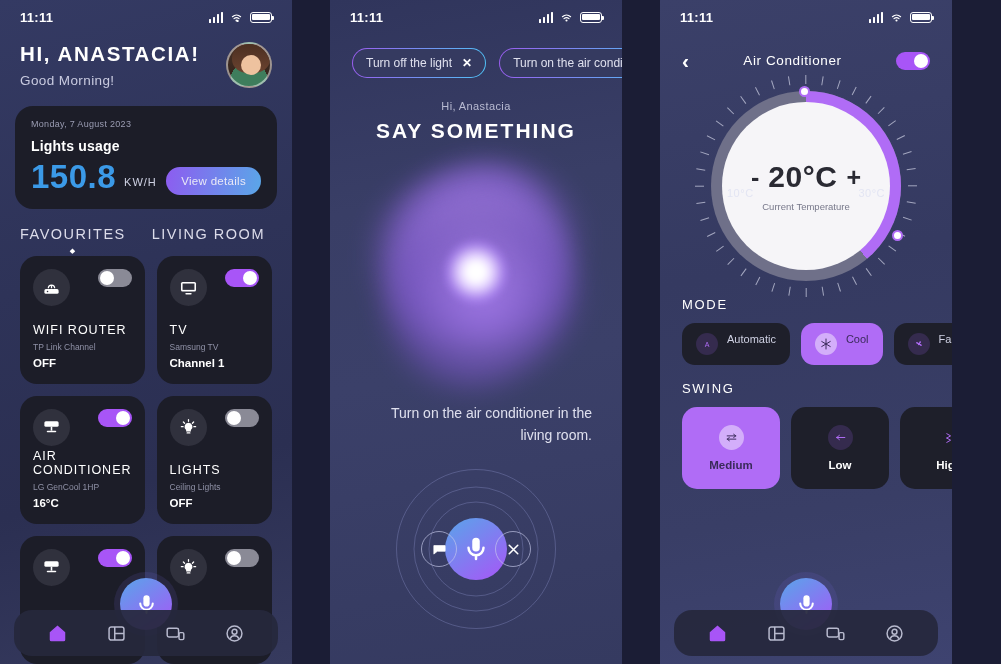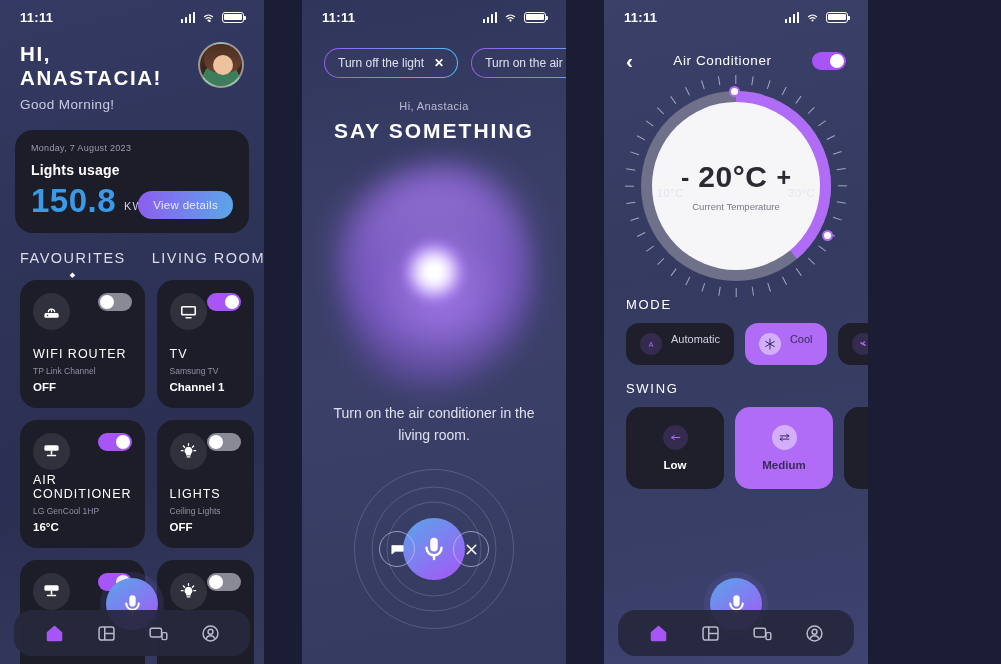--- a/index.html
+++ b/index.html
@@ -1,21 +1,21 @@
 <!DOCTYPE html>
 <html><head>
 <meta charset="utf-8">
 <style>
   * { margin:0; padding:0; box-sizing:border-box; }
   html,body{ width:1001px; height:664px; overflow:hidden; background:#1b1d35; }
   body{ font-family:"Liberation Sans", sans-serif; }
 
   .stage{ position:relative; width:1001px; height:664px; display:flex; gap:38px; }
 
-  .screen{ position:relative; width:264px; height:664px; overflow:hidden;
+  .screen{ position:relative; width:292px; height:664px; overflow:hidden;
            background:linear-gradient(165deg,#343a63 0%,#2e3358 40%,#2b2f52 70%,#363a5e 100%); }
   .screen.s2{ background:linear-gradient(170deg,#30355c 0%,#393e66 30%,#3b4069 55%,#353a60 100%); }
   .screen.s3{ background:linear-gradient(170deg,#3a3f68 0%,#343961 35%,#383d65 70%,#3d426c 100%);
               background:linear-gradient(170deg,#3b4069 0%,#353a61 40%,#393e66 75%,#3e4370 100%); }
 
   
   .statusbar{ height:34px; display:flex; align-items:center; justify-content:space-between;
               padding:0 20px; }
   .sb-time{ color:#fff; font-size:13px; font-weight:bold; letter-spacing:.3px; }
   .sb-icons{ display:flex; align-items:center; gap:6px; }
@@ -104,21 +104,21 @@
   .blob .p1{ left:18px; top:22px; width:190px; height:180px;
              background:radial-gradient(circle at 60% 45%,#b98cf5,#7d5cc4 60%,transparent 78%); }
   .blob .p2{ left:48px; top:8px; width:175px; height:200px; transform:rotate(38deg);
              background:radial-gradient(circle at 45% 50%,#c79ffb,#8a63d8 55%,transparent 76%); }
   .blob .p3{ left:28px; top:60px; width:200px; height:175px; transform:rotate(-28deg);
              background:radial-gradient(circle at 50% 55%,#a97ef0,#6f51b8 58%,transparent 78%); }
   .blob .core{ position:absolute; left:92px; top:92px; width:66px; height:66px; border-radius:50%;
                background:radial-gradient(circle,#ffffff 0 18%,#e6d6ff 34%,rgba(180,140,250,.5) 60%,transparent 75%);
                filter:blur(3px); }
 
-  .prompt{ text-align:center; color:#dfe0ee; font-size:14px; line-height:1.55; padding:0 30px;
+  .prompt{ text-align:right; color:#dfe0ee; font-size:14px; line-height:1.55; padding:0 30px;
            margin-top:6px; }
 
   .micwrap{ position:relative; width:190px; height:170px; margin:18px auto 0; }
   .ring{ position:absolute; left:50%; top:50%; transform:translate(-50%,-50%); border-radius:50%;
          border:1px solid rgba(150,155,215,.32); }
   .r1{ width:160px;height:160px; } .r2{ width:125px;height:125px; } .r3{ width:95px;height:95px; }
   .mic{ position:absolute; left:50%; top:50%; transform:translate(-50%,-50%); width:62px;height:62px;
         border-radius:50%; background:linear-gradient(145deg,#59a5ea,#a855f7);
         display:flex;align-items:center;justify-content:center; cursor:pointer; }
   .mic svg{ width:30px;height:30px; fill:#fff; }
@@ -545,35 +545,35 @@
               <path d="M12 9.6c0-3 4-4.6 4-1.6s-4 1.6-4 1.6zM14.4 12c3 0 4.6 4 1.6 4s-1.6-4-1.6-4zM9.6 12c-3 0-4.6-4-1.6-4s1.6 4 1.6 4z"></path>
             </svg>
           </span>
         <span>Fan</span>
       </div>
 
     </div>
 
     <div class="sect-title">SWING</div>
     <div class="swings">
+      <div class="swing sel">
+        <span class="sw-ic">
+            <svg viewBox="0 0 24 24">
+              <path d="M4 9h16M4 15h16M16 6l4 3-4 3M8 12l-4 3 4 3" stroke-linecap="round"></path>
+            </svg>
+          </span>
+        <span>Medium</span>
+      </div>
       <div class="swing">
         <span class="sw-ic">
             <svg viewBox="0 0 24 24">
               <path d="M20 12H5M5 12l5-4M5 12l5 4" stroke-linecap="round"></path>
             </svg>
           </span>
         <span>Low</span>
-      </div>
-      <div class="swing sel">
-        <span class="sw-ic">
-            <svg viewBox="0 0 24 24">
-              <path d="M4 9h16M4 15h16M16 6l4 3-4 3M8 12l-4 3 4 3" stroke-linecap="round"></path>
-            </svg>
-          </span>
-        <span>Medium</span>
       </div>
       <div class="swing plain">
         <span class="sw-ic">
             <svg viewBox="0 0 24 24">
               <path d="M7 5l7 4-7 4M7 13l7 4-7 4" stroke-linecap="round"></path>
             </svg>
           </span>
         <span>High</span>
       </div>
     </div>

